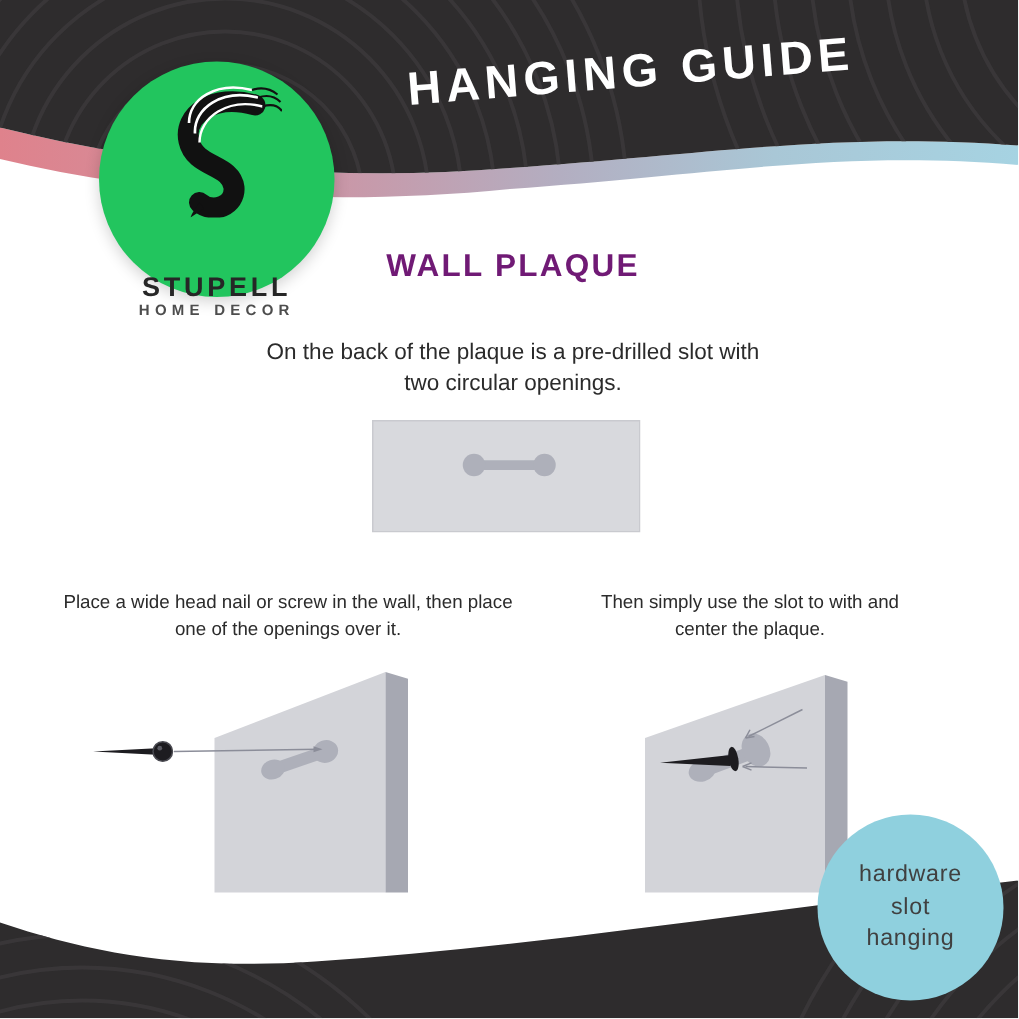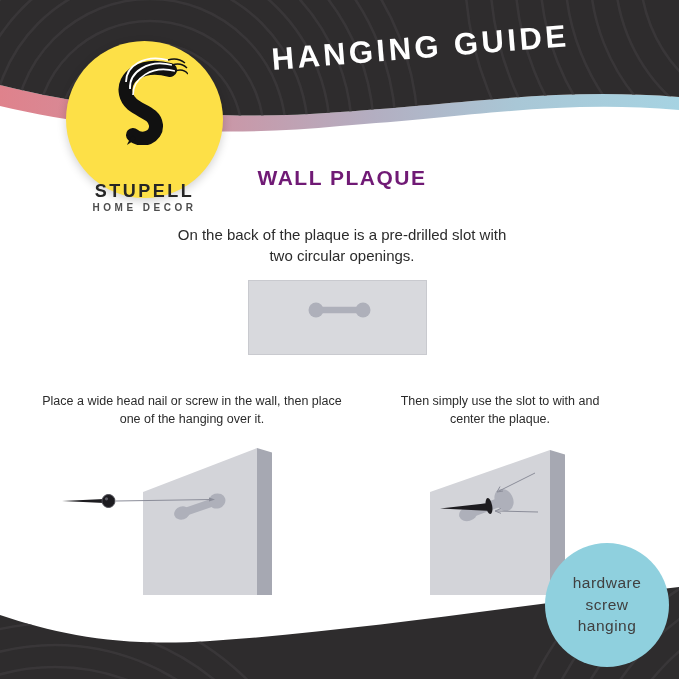--- a/index.html
+++ b/index.html
@@ -19,21 +19,21 @@
   }
   html,body{margin:0;padding:0;background:#fff;}
   #page{position:relative;width:679px;height:679px;background:#fff;overflow:hidden;
         font-family:"Liberation Sans",sans-serif;color:var(--text-dark);}
   .abs{position:absolute;}
   #top-banner{left:0;top:0;width:679px;height:145px;z-index:1;}
   #page-title{left:248px;top:30px;width:345px;text-align:center;z-index:2;
     color:#ffffff;font-size:31px;font-weight:700;letter-spacing:3.5px;
     transform:rotate(-4.6deg);transform-origin:center;white-space:nowrap;}
   #brand-logo{left:66px;top:41px;width:157px;height:157px;border-radius:50%;
-    background:#fde047;z-index:3;box-shadow:0 3px 10px rgba(0,0,0,.18);}
+    background:#22c55e;z-index:3;box-shadow:0 3px 10px rgba(0,0,0,.18);}
   #brand-name{position:absolute;left:0;top:140px;width:157px;text-align:center;
     font-size:18px;font-weight:600;letter-spacing:2.5px;color:#262626;}
   #brand-tagline{position:absolute;left:0;top:161px;width:157px;text-align:center;
     font-size:10px;font-weight:700;letter-spacing:3.5px;color:#4d4d4d;}
   #logo-mark{position:absolute;left:36px;top:12px;}
   #section-heading{left:182px;top:166px;width:320px;text-align:center;
     font-size:21px;font-weight:600;letter-spacing:1.5px;color:#701a75;}
   #intro-text{left:172px;top:224px;width:340px;text-align:center;
     font-size:15px;line-height:21px;font-weight:500;}
   #plaque-illustration{left:248px;top:280px;}
@@ -112,21 +112,21 @@
 
   <svg id="plaque-illustration" class="abs" width="179" height="75" viewBox="0 0 179 75" xmlns="http://www.w3.org/2000/svg">
     <rect x="0.5" y="0.5" width="178" height="74" style="fill:var(--plaque-face,#d8d9dd)" stroke="#c9cacf" stroke-width="1"></rect>
     <g style="fill:var(--slot,#aeb0ba);stroke:var(--slot,#aeb0ba)">
       <line x1="68" y1="30" x2="115" y2="30" stroke-width="6.5"></line>
       <circle cx="68" cy="30" r="7.5" stroke="none"></circle>
       <circle cx="115" cy="30" r="7.5" stroke="none"></circle>
     </g>
   </svg>
 
-  <div id="step-1-text" class="abs step-text">Place a wide head nail or screw in the wall, then place one of the hanging over it.</div>
+  <div id="step-1-text" class="abs step-text">Place a wide head nail or screw in the wall, then place one of the openings over it.</div>
   <div id="step-2-text" class="abs step-text">Then simply use the slot to with and center the plaque.</div>
 
   <svg id="steps-illustration" class="abs" width="679" height="160" viewBox="0 0 679 160" xmlns="http://www.w3.org/2000/svg">
 
     <g>
       <path d="M143,52 L257,8 L257,155 L143,155 Z" style="fill:var(--panel-face,#d3d4d9)"></path>
       <path d="M257,8 L272,12.5 L272,155 L257,155 Z" style="fill:var(--panel-side,#a6a8b2)"></path>
       <g style="fill:var(--slot,#b2b3bd);stroke:var(--slot,#b2b3bd)">
         <line x1="182" y1="73" x2="217" y2="61" stroke-width="8"></line>
         <ellipse cx="182" cy="73" rx="8" ry="6.5" transform="rotate(-18 182 73)" stroke="none"></ellipse>
@@ -184,18 +184,18 @@
         <circle cx="830" cy="250" r="255"></circle>
       <circle cx="830" cy="250" r="280"></circle>
         <circle cx="830" cy="250" r="305"></circle>
       <circle cx="830" cy="250" r="330"></circle>
     </g>
   </svg>
 
   <div id="hardware-free-badge" class="abs">
     <div class="badge-inner">
       <div>hardware</div>
-      <div>screw</div>
+      <div>slot</div>
       <div>hanging</div>
     </div>
   </div>
 
 </div>
 
 </body></html>

